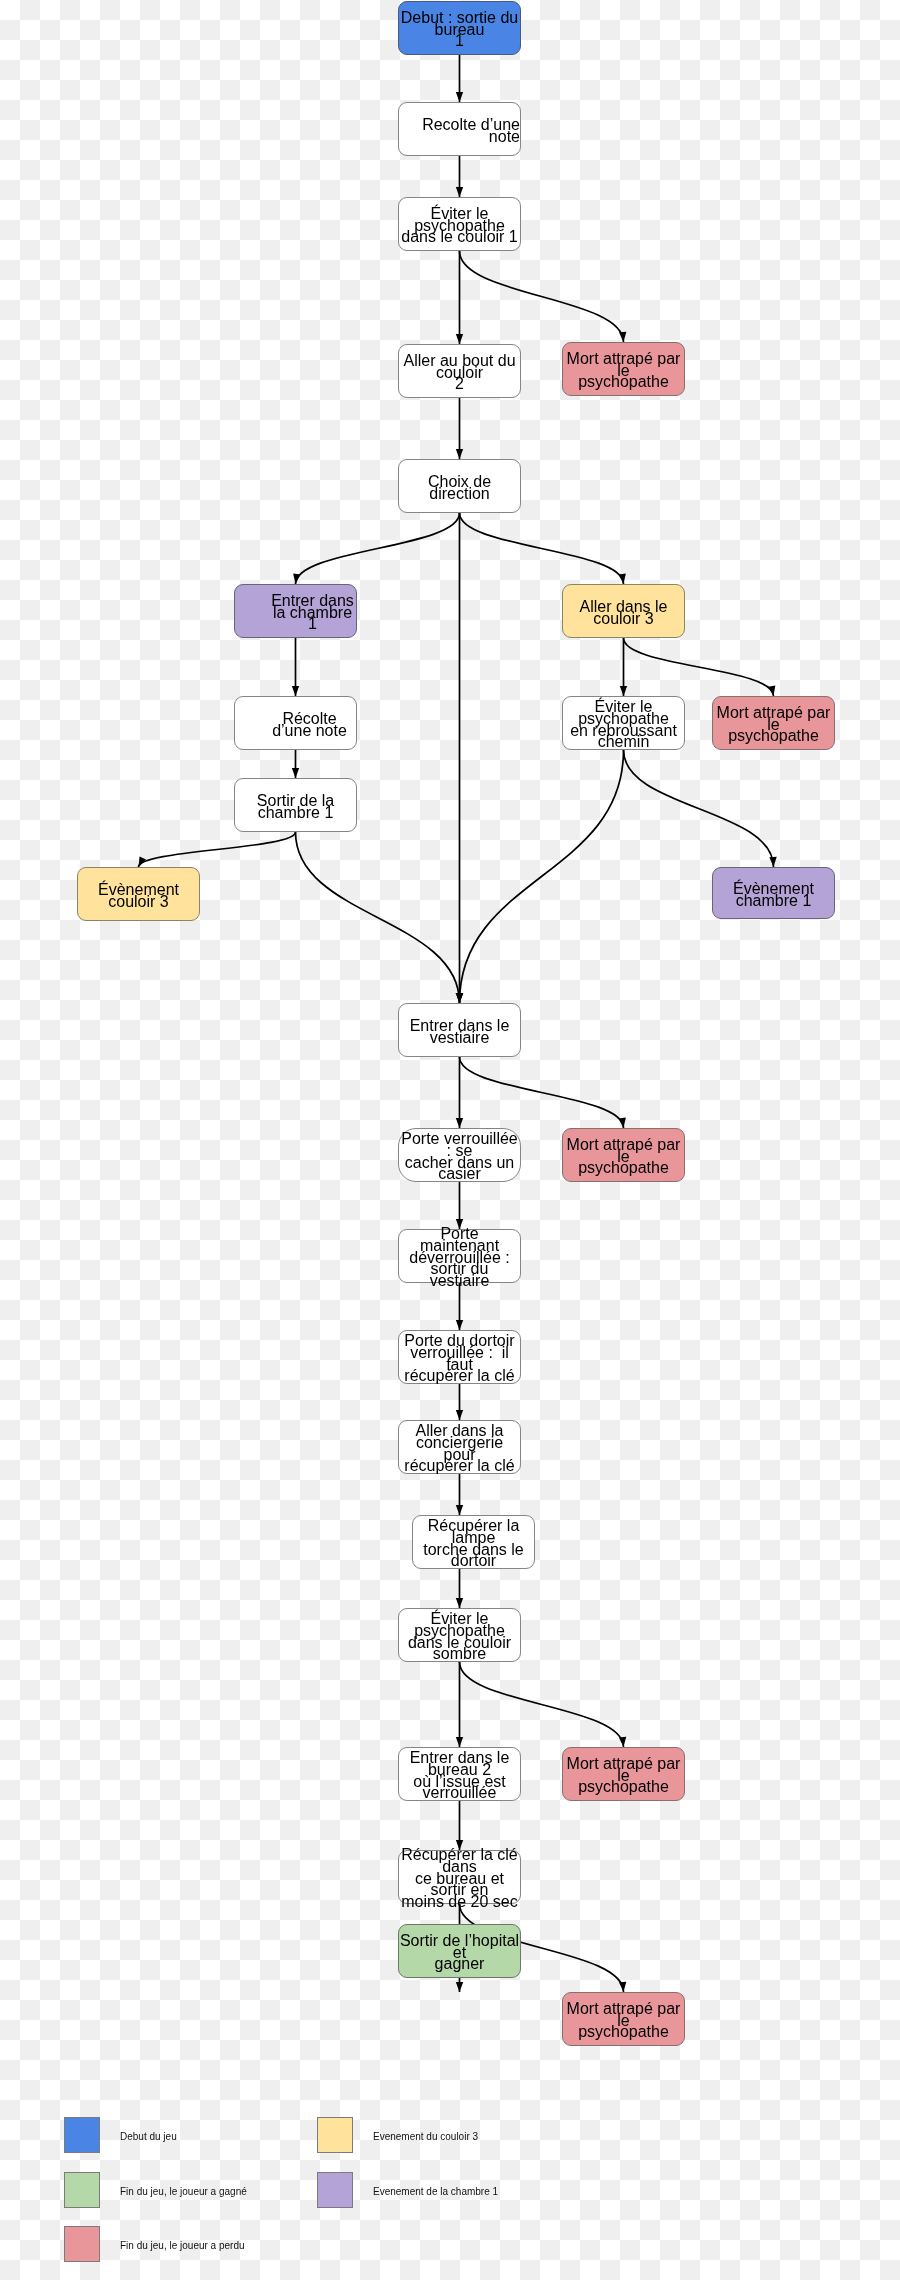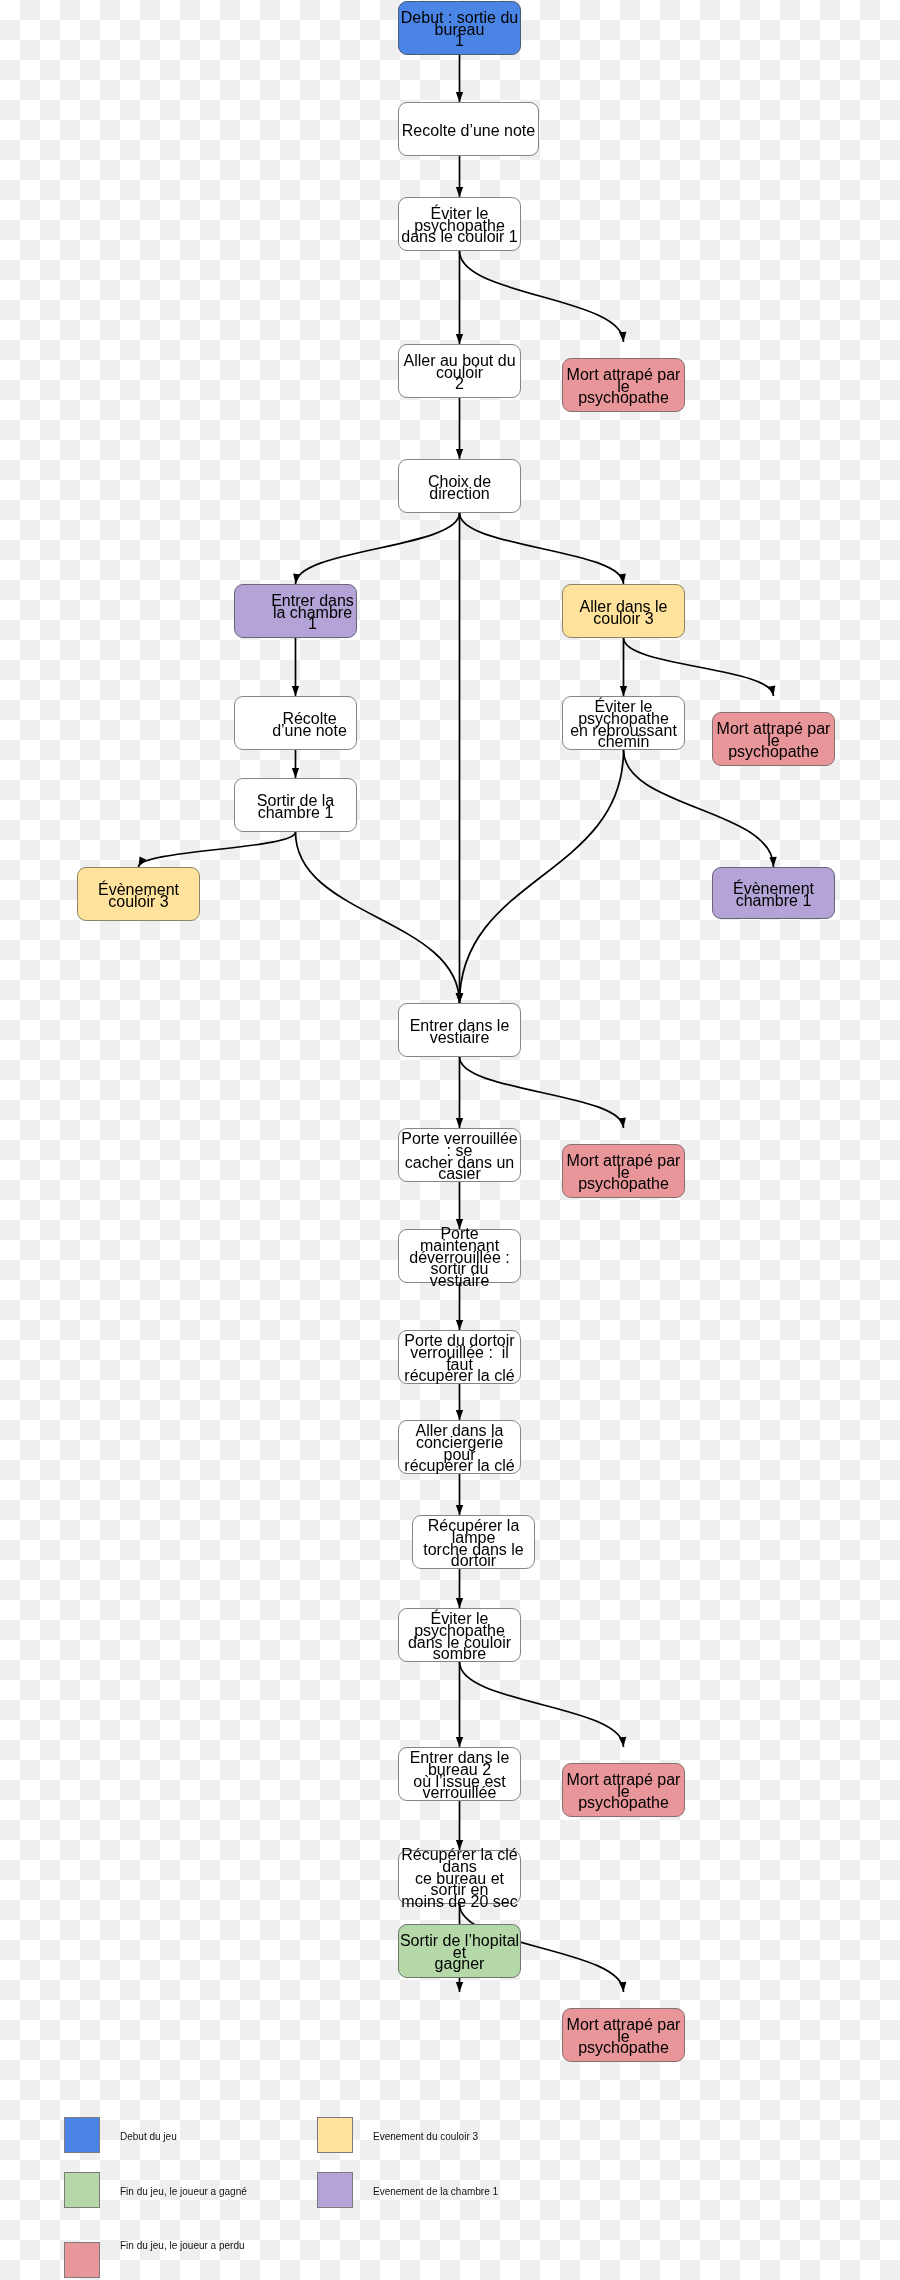--- a/index.html
+++ b/index.html
@@ -16,21 +16,21 @@
     background-position:0 0,20px 20px;
   }
   .canvas{position:relative;width:900px;height:2280px;}
   svg.edges{position:absolute;left:0;top:0;width:900px;height:2280px;pointer-events:none;}
   .node{position:absolute;box-sizing:border-box;border-radius:9px;
         border:1px solid #858585;display:flex;align-items:center;justify-content:center;
         text-align:center;font-size:16px;line-height:11.9px;color:#000000;
         white-space:pre-wrap;padding-top:3px;}
   .n-white{background:#ffffff;}
   .n-blue{background:#4a85e5;border-color:#4a5a78;}
-  .n-red{background:#e8969a;border-color:#85706f;margin-top:16px;}
+  .n-red{background:#e8969a;border-color:#85706f;}
   .n-green{background:#b4d8a8;border-color:#6d786b;}
   .n-yellow{background:#ffe29b;border-color:#8a8468;}
   .n-purple{background:#b3a3d6;border-color:#686579;}
   .legend{position:absolute;}
   .legend-swatch{position:absolute;width:36px;height:36px;box-sizing:border-box;border:1px solid #7b7b7b;}
   .legend-label{position:absolute;font-size:10px;color:#111;line-height:13px;white-space:nowrap;}
 </style>
 </head>
 <body>
 
@@ -89,21 +89,21 @@
       <polygon points="0,0 -3.7,-10 3.7,-10" fill="#000000" transform="translate(459.5,1608) rotate(0)"></polygon>
       <polygon points="0,0 -3.7,-10 3.7,-10" fill="#000000" transform="translate(459.5,1747) rotate(0)"></polygon>
       <polygon points="0,0 -3.7,-10 3.7,-10" fill="#000000" transform="translate(623.5,1747) rotate(-5.330035589076171)"></polygon>
       <polygon points="0,0 -3.7,-10 3.7,-10" fill="#000000" transform="translate(459.5,1850) rotate(0)"></polygon>
       <polygon points="0,0 -3.7,-10 3.7,-10" fill="#000000" transform="translate(459.5,1992) rotate(0)"></polygon>
       <polygon points="0,0 -3.7,-10 3.7,-10" fill="#000000" transform="translate(623.5,1992) rotate(-4.9714596520517675)"></polygon>
     </svg>
   <div id="nodes-layer">
       <div class="node n-blue" style="left: 398px; top: 1px; width: 123px; height: 54px;"><span>Debut : sortie du bureau
 1</span></div>
-      <div class="node n-white" style="left: 398px; top: 102px; width: 141px; height: 54px;"><span>Recolte d’une note</span></div>
+      <div class="node n-white" style="left: 398px; top: 102px; width: 123px; height: 54px; text-align: right;"><span>Recolte d’une note</span></div>
       <div class="node n-white" style="left: 398px; top: 197px; width: 123px; height: 54px;"><span>Éviter le psychopathe
 dans le couloir 1</span></div>
       <div class="node n-red" style="left: 562px; top: 342px; width: 123px; height: 54px;"><span>Mort attrapé par le
 psychopathe</span></div>
       <div class="node n-white" style="left: 398px; top: 344px; width: 123px; height: 54px;"><span>Aller au bout du couloir
 2</span></div>
       <div class="node n-white" style="left: 398px; top: 459px; width: 123px; height: 54px;"><span>Choix de direction</span></div>
       <div class="node n-purple" style="left: 234px; top: 584px; width: 123px; height: 54px; padding-left: 34px;"><span>Entrer dans la chambre
 1</span></div>
       <div class="node n-yellow" style="left: 562px; top: 584px; width: 123px; height: 54px;"><span>Aller dans le couloir 3</span></div>
@@ -111,21 +111,21 @@
       <div class="node n-white" style="left: 562px; top: 696px; width: 123px; height: 54px;"><span>Éviter le psychopathe
 en rebroussant chemin</span></div>
       <div class="node n-red" style="left: 712px; top: 696px; width: 123px; height: 54px;"><span>Mort attrapé par le
 psychopathe</span></div>
       <div class="node n-white" style="left: 234px; top: 778px; width: 123px; height: 54px;"><span>Sortir de la chambre 1</span></div>
       <div class="node n-yellow" style="left: 77px; top: 867px; width: 123px; height: 54px; text-align: center;"><span>Évènement couloir 3</span></div>
       <div class="node n-purple" style="left: 712px; top: 867px; width: 123px; height: 52px;"><span>Évènement chambre 1</span></div>
       <div class="node n-white" style="left: 398px; top: 1003px; width: 123px; height: 54px;"><span>Entrer dans le vestiaire</span></div>
       <div class="node n-red" style="left: 562px; top: 1128px; width: 123px; height: 54px;"><span>Mort attrapé par le
 psychopathe</span></div>
-      <div class="node n-white" style="left: 398px; top: 1128px; width: 123px; height: 54px;"><span>Porte verrouillée : se
+      <div class="node n-white" style="left: 398px; top: 1128px; width: 123px; height: 54px; border-radius: 18px;"><span>Porte verrouillée : se
 cacher dans un casier</span></div>
       <div class="node n-white" style="left: 398px; top: 1229px; width: 123px; height: 54px;"><span>Porte maintenant
 déverrouillée : sortir du
 vestiaire</span></div>
       <div class="node n-white" style="left: 398px; top: 1330px; width: 123px; height: 54px;"><span>Porte du dortoir
 verrouillée :  il faut
 récupérer la clé</span></div>
       <div class="node n-white" style="left: 398px; top: 1420px; width: 123px; height: 54px;"><span>Aller dans la
 conciergerie pour
 récupérer la clé</span></div>

